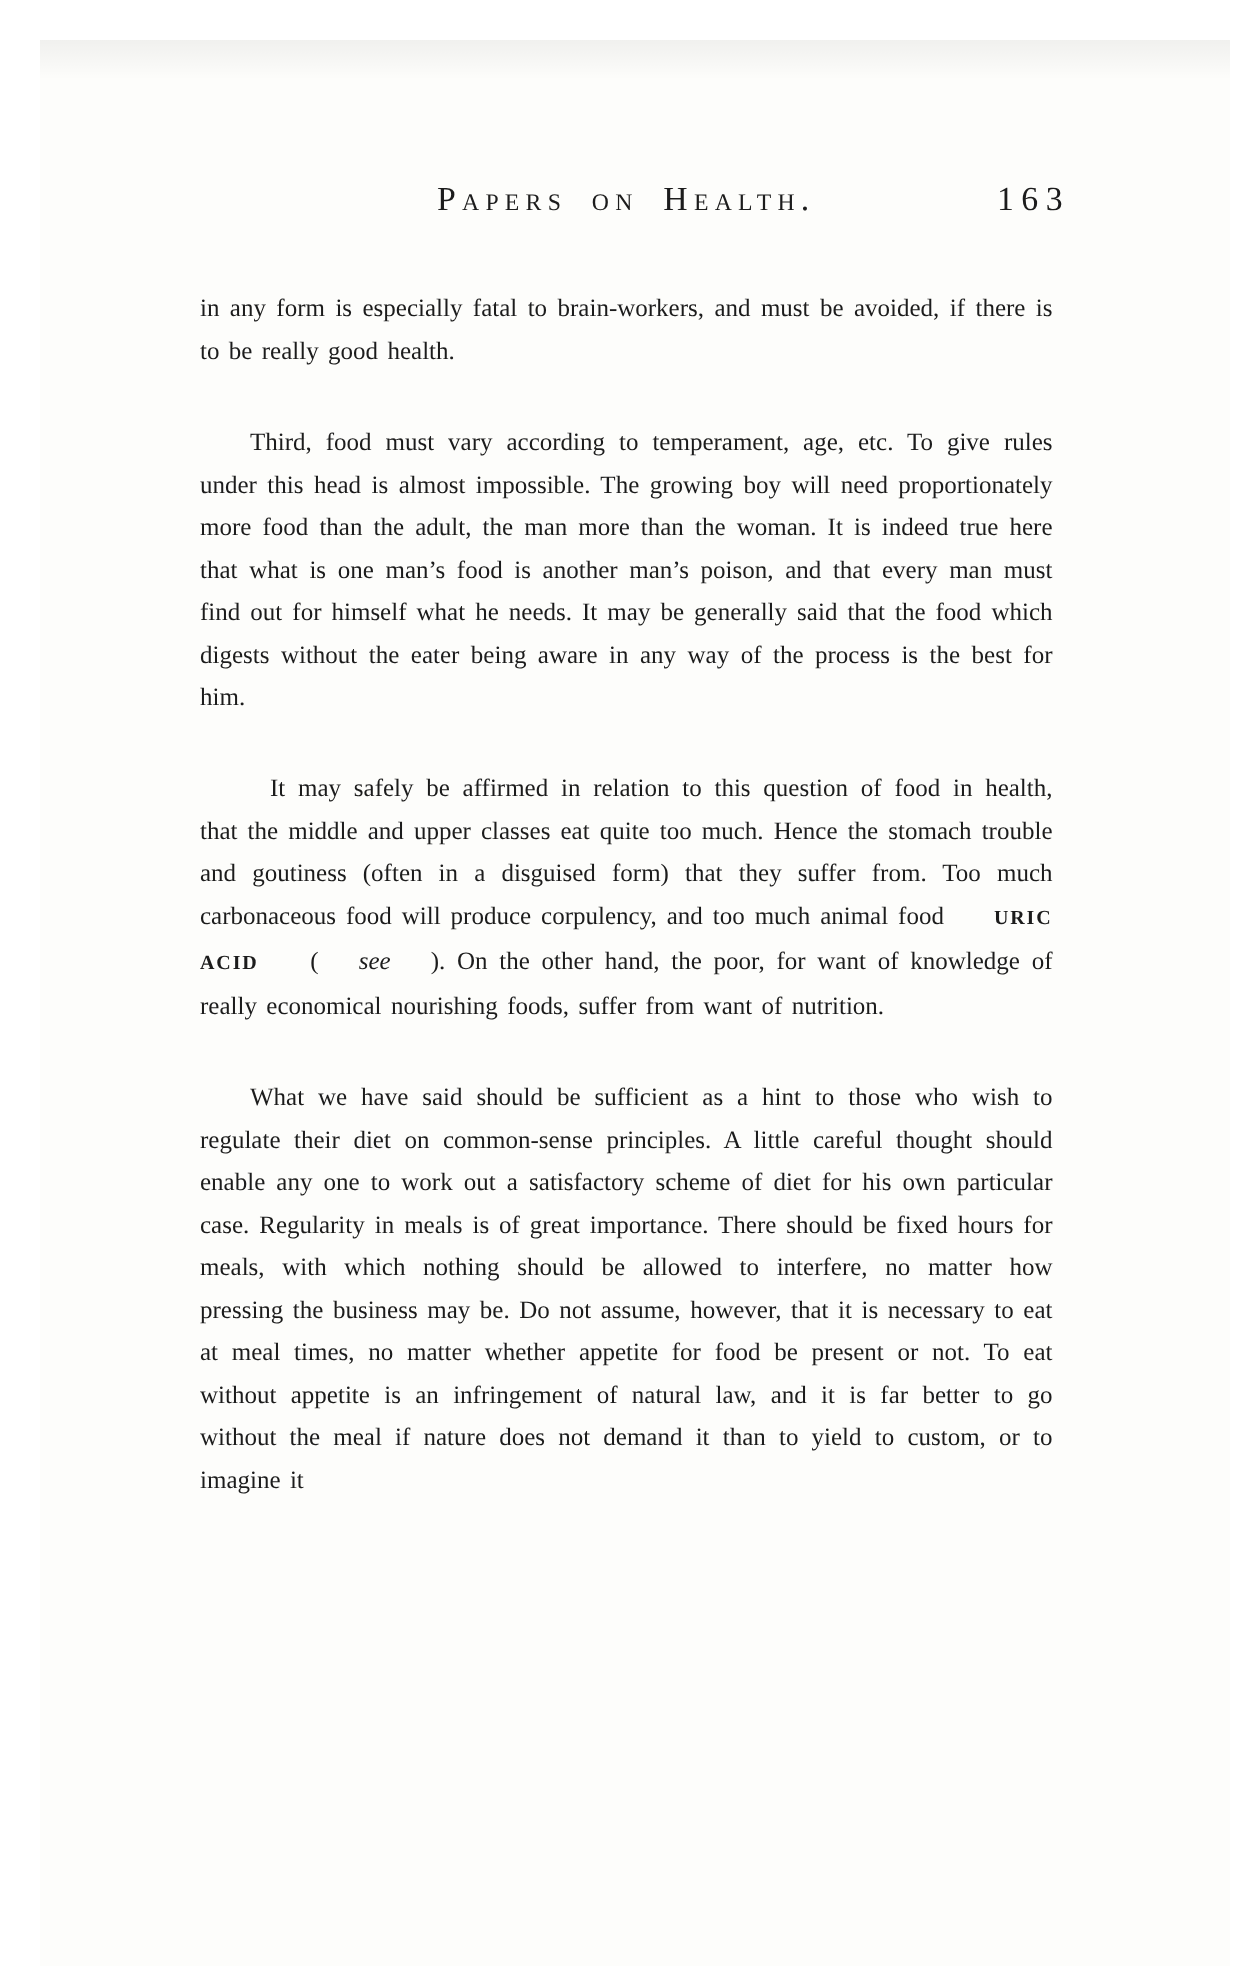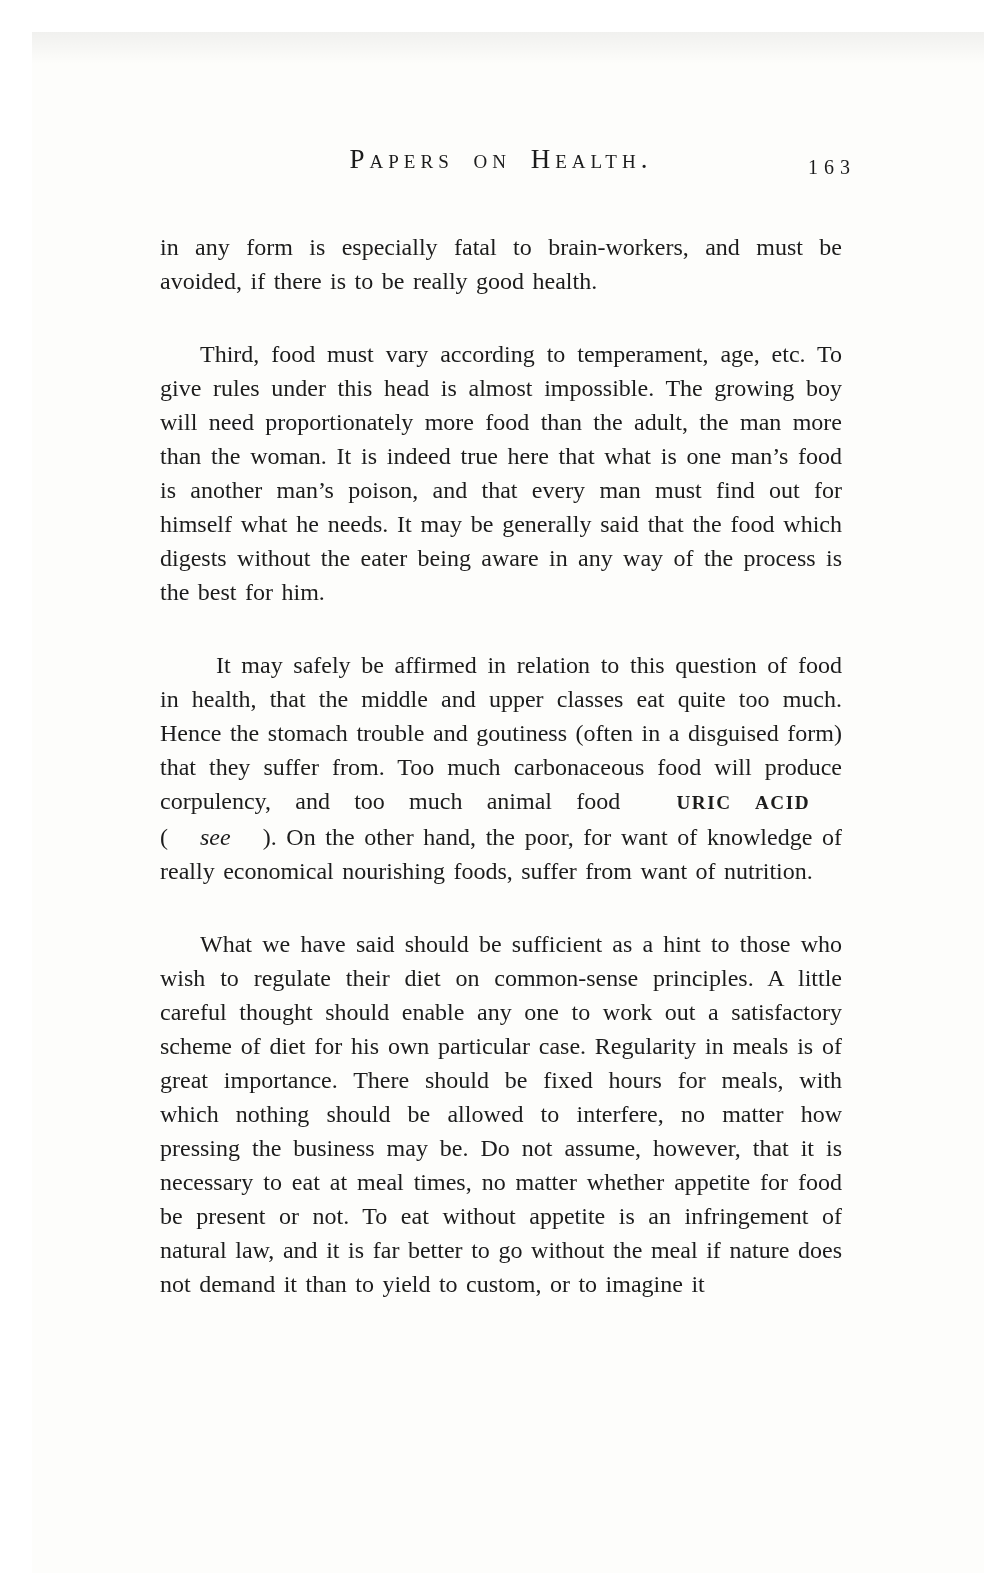--- a/index.html
+++ b/index.html
@@ -42,26 +42,26 @@
     top: 0;
     font-variant: small-caps;
     letter-spacing: 5px;
     font-size: 27px;
     white-space: nowrap;
     word-spacing: 8px;
   }
   .page-number {
     position: absolute;
     right: 2px;
-    top: 12px;
-    font-size: 20px;
+    top: 0;
+    font-size: 27px;
     letter-spacing: 6px;
   }
   .body-text p {
-    font-size: 24px;
+    font-size: 20px;
     line-height: 34px;
     text-align: justify;
     word-spacing: 2.5px;
     margin: 0 0 7px 0;
   }
   .body-text p.indent { text-indent: 40px; }
   .smallcaps {
     font-size: 0.80em;
     letter-spacing: 1.5px;
     font-weight: bold;

